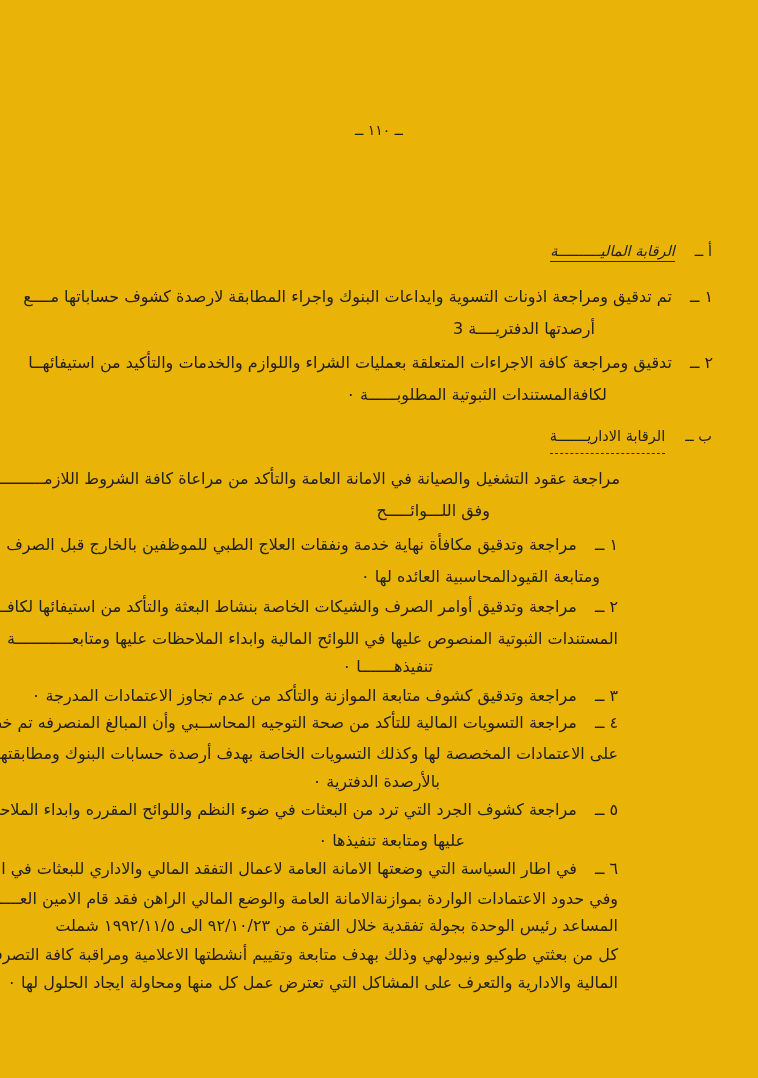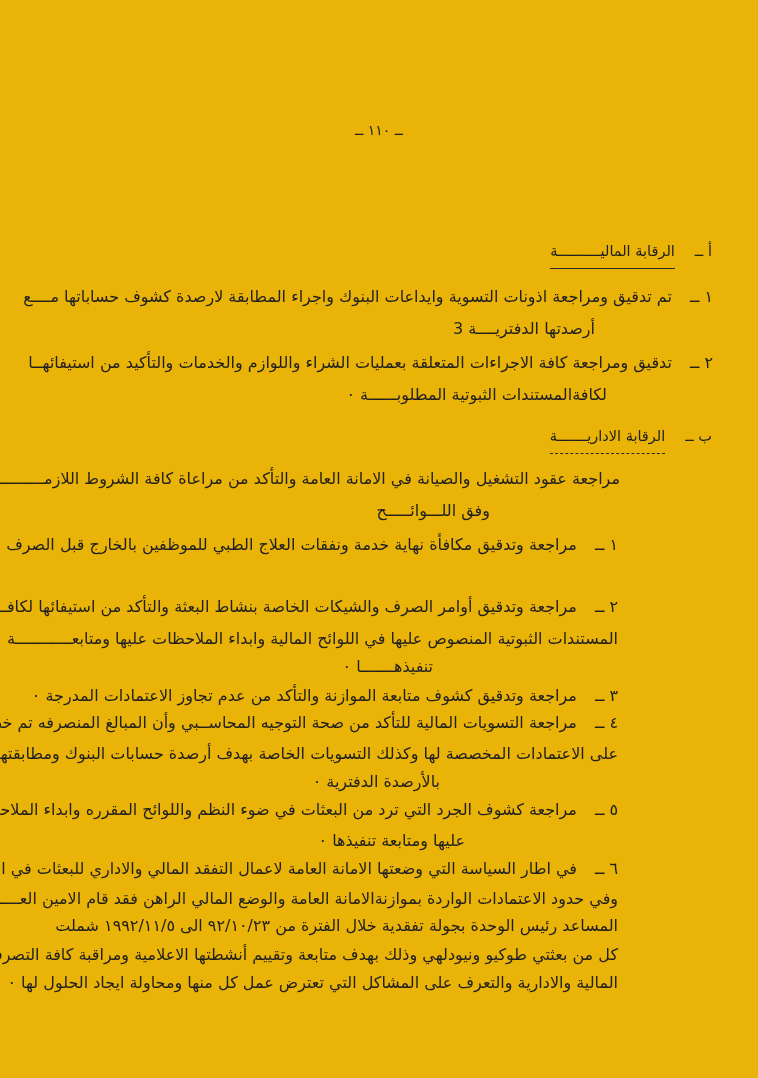--- a/index.html
+++ b/index.html
@@ -26,21 +26,21 @@
   .heading{
     position:absolute;
     white-space:nowrap;
     font-size:14.5px;
     line-height:20px;
   }
   .hd-mk{display:inline-block;margin-left:20px;}
   .u-solid{
     display:inline-block;
     border-bottom:1.5px solid #2b2b2b;
-    padding-bottom:7px;
+    font-style:italic;
   }
   .u-dash{
     display:inline-block;
     border-bottom:1.5px dashed #2b2b2b;
     padding-bottom:7px;
   }
   .pagenum{
     position:absolute;
     top:122px;left:0;right:0;
     text-align:center;
@@ -80,20 +80,23 @@
   <div class="ln" style="top:469px;right:138px">
     <span>مراجعة عقود التشغيل والصيانة في الامانة العامة والتأكد من مراعاة كافة الشروط اللازمــــــــــة</span>
   </div>
   <div class="ln" style="top:501px;right:268px">
     <span>وفق اللـــوائـــــح</span>
   </div>
 
   <div class="ln" style="top:535px;right:140px">
     <span class="mk">١ ــ</span><span>مراجعة وتدقيق مكافأة نهاية خدمة ونفقات العلاج الطبي للموظفين بالخارج قبل الصرف وبعــــــده</span>
   </div>
+  <div class="ln" style="top:567px;right:158px">
+    <span>ومتابعة القيودالمحاسبية العائده لها ٠</span>
+  </div>
 
   <div class="ln" style="top:597px;right:140px">
     <span class="mk">٢ ــ</span><span>مراجعة وتدقيق أوامر الصرف والشيكات الخاصة بنشاط البعثة والتأكد من استيفائها لكافــــــــــة</span>
   </div>
   <div class="ln" style="top:629px;right:140px">
     <span>المستندات الثبوتية المنصوص عليها في اللوائح المالية وابداء الملاحظات عليها ومتابعــــــــــــة</span>
   </div>
   <div class="ln" style="top:657px;right:325px">
     <span>تنفيذهـــــــا ٠</span>
   </div>

